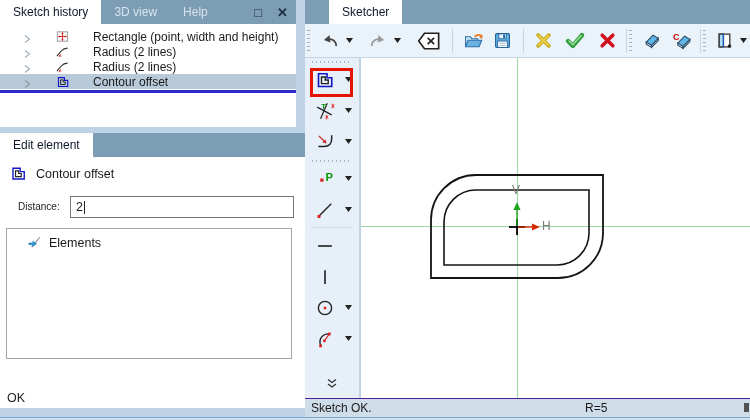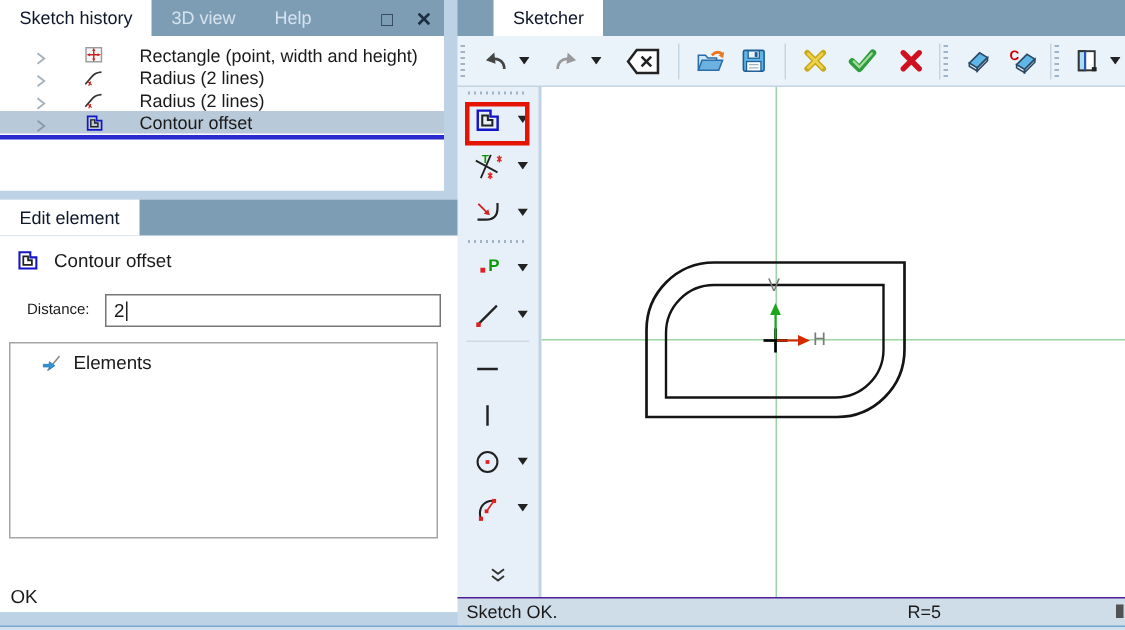--- a/index.html
+++ b/index.html
@@ -28,21 +28,21 @@
 
   
   #p-edit{position:absolute;left:0;top:133px;width:356px;height:275px;background:#fff}
   #p-edit .body{position:absolute;top:24px;left:0;right:0;bottom:0}
   .element-row{position:absolute;top:8px;left:10px;display:flex;gap:9px;align-items:center;font-size:12.5px}
   .dist-label{position:absolute;top:44px;left:18px;font-size:10px}
   .textbox{position:absolute;left:70px;top:39px;width:217px;height:20px;border:1px solid #767676;background:#fff;
            display:flex;align-items:center;padding-left:5px;font-size:12.5px}
   .caret{width:1px;height:13px;background:#222;margin-left:1px}
   .groupbox{position:absolute;left:6px;top:71px;width:284px;height:129px;border:1px solid #a5a5a5;background:#fff}
-  .elements-row{margin:6px 0 0 20px;display:flex;gap:7px;font-size:12.5px}
+  .elements-row{margin:6px 0 0 20px;display:flex;gap:7px;align-items:center;font-size:12.5px}
   .chk-row{position:absolute;left:7px;top:208px;display:flex;gap:7px;align-items:center;font-size:12.5px}
   .checkbox{width:13px;height:13px;border:1px solid #444;background:#fff;display:flex;align-items:center;justify-content:center;flex:none}
   .ok{position:absolute;left:7px;top:234px;font-size:12.5px}
 
   
   #p-sk{position:absolute;left:305px;top:0;width:445px;height:420px}
   #p-sk .tabbar .tab.active{margin-left:24px}
   .sk-toolbar{position:absolute;top:24px;left:0;right:0;height:34px;background:#ebf3fa;
               border-bottom:1px solid #c3d3e0;display:flex;align-items:center;box-sizing:border-box}
   .tbtn{height:26px;display:flex;align-items:center;justify-content:center;flex:none}
@@ -58,21 +58,21 @@
   .toolrow .icon{width:24px;display:flex;justify-content:center}
   .toolrow .dd{margin-left:4px}
   .tool-sep{height:1px;background:#cdd9e4;margin:2px 6px;flex:none}
   .red-sel{position:absolute;left:5px;top:4px;width:43px;height:29px;border:3px solid #e51400;box-sizing:border-box}
   .chevrons{margin-top:auto;margin-bottom:10px;display:flex;justify-content:center;flex:none}
   .sk-canvas{position:absolute;top:58px;left:56px;right:0;bottom:21px;background:#fff}
   .axis-label{position:absolute;color:#7a7a7a;font-size:12px}
   .sk-status{position:absolute;left:0;bottom:3px;right:0;height:18px;background:#cfdde9;
              border-top:1px solid #4c1d95;display:flex;align-items:center}
   .sk-status .msg{padding-left:6px}
-  .sk-status .radius{position:absolute;left:300px}
+  .sk-status .radius{position:absolute;left:280px}
   .status-corner{position:absolute;right:1px;top:4px;width:5px;height:9px;background:#3a3a3a;opacity:.85}
   .bottom-strip{position:absolute;left:0;bottom:0;width:750px;height:3px;background:#cfe0ee;border-top:1px solid #79a7cf;box-sizing:border-box}
 </style>
 </head>
 <body>
 
 <div id="p-history">
   <div class="tabbar">
     <div class="tab active">
         <span>Sketch history</span>

